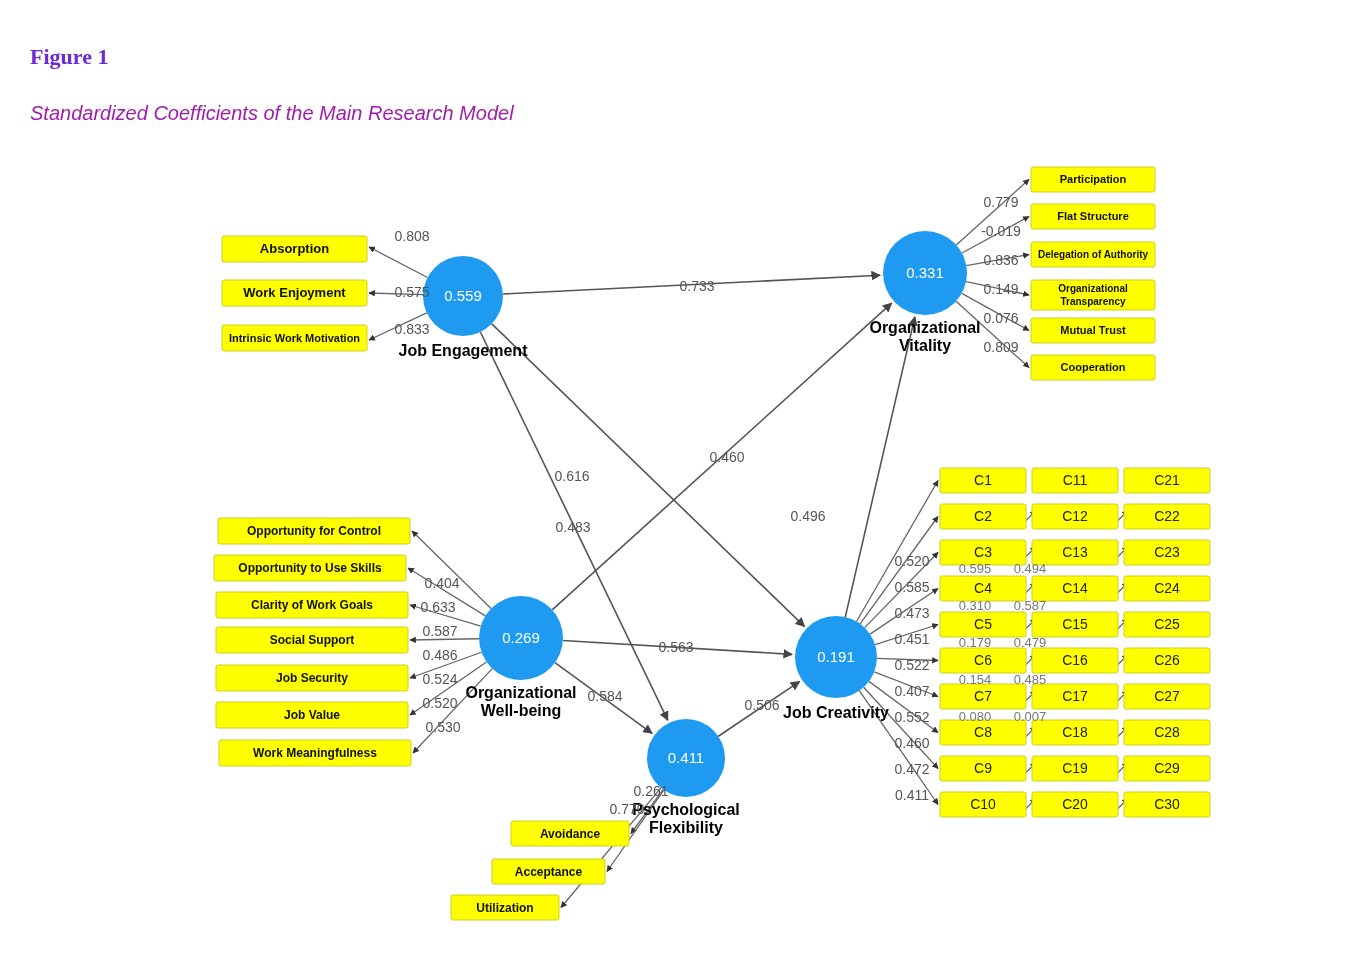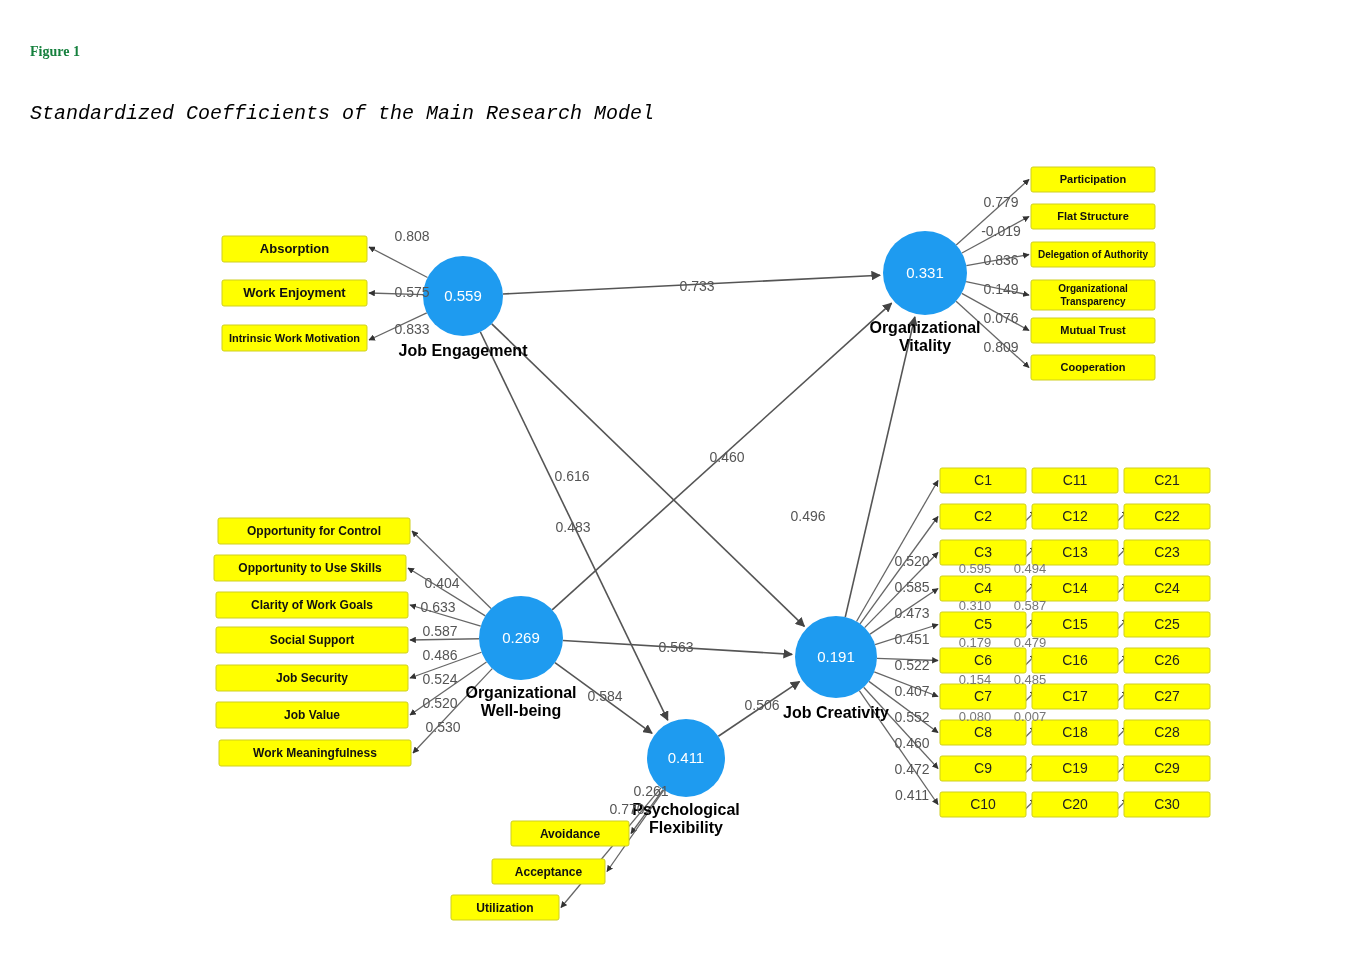--- a/index.html
+++ b/index.html
@@ -1,18 +1,18 @@
 <!DOCTYPE html>
 <html><head>
 <meta charset="utf-8">
 <style>
   html,body{margin:0;padding:0;background:#fff;}
   body{width:1349px;height:962px;font-family:"Liberation Sans",sans-serif;position:relative;overflow:hidden;}
-  #figure-title{position:absolute;left:30px;top:44px;font-family:"Liberation Serif",serif;font-weight:bold;font-size:14px;color:#15803d;}
-  #figure-subtitle{position:absolute;left:30px;top:102px;font-family:Liberation Mono, monospace;font-style:italic;font-size:20px;color:#000000;}
+  #figure-title{position:absolute;left:30px;top:44px;font-family:"Liberation Serif",serif;font-weight:bold;font-size:22px;color:#6d28d9;}
+  #figure-subtitle{position:absolute;left:30px;top:102px;font-family:Liberation Sans, sans-serif;font-style:italic;font-size:20px;color:#a21caf;}
   #diagram{position:absolute;left:0;top:140px;width:1349px;height:820px;}
   svg{display:block;}
   .ind-box{fill:#FFFF00;stroke:#CFCF20;stroke-width:1;}
   .ind-label{font-family:"Liberation Sans",sans-serif;font-weight:bold;fill:#111;text-anchor:middle;dominant-baseline:middle;}
   .c-label{font-family:"Liberation Sans",sans-serif;fill:#222;text-anchor:middle;dominant-baseline:middle;font-size:14px;}
   .lv-circle{fill:#1E9BF0;}
   .lv-value{font-family:"Liberation Sans",sans-serif;fill:#fff;text-anchor:middle;dominant-baseline:middle;font-size:15px;}
   .lv-name{font-family:"Liberation Sans",sans-serif;font-weight:bold;fill:#000;text-anchor:middle;font-size:16px;}
   .edge{stroke:#666;stroke-width:1.3;fill:none;}
   .edge-thick{stroke:#555;stroke-width:1.6;fill:none;}

